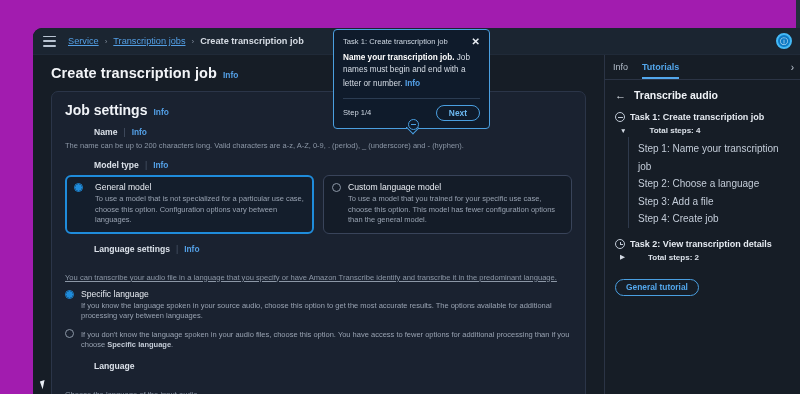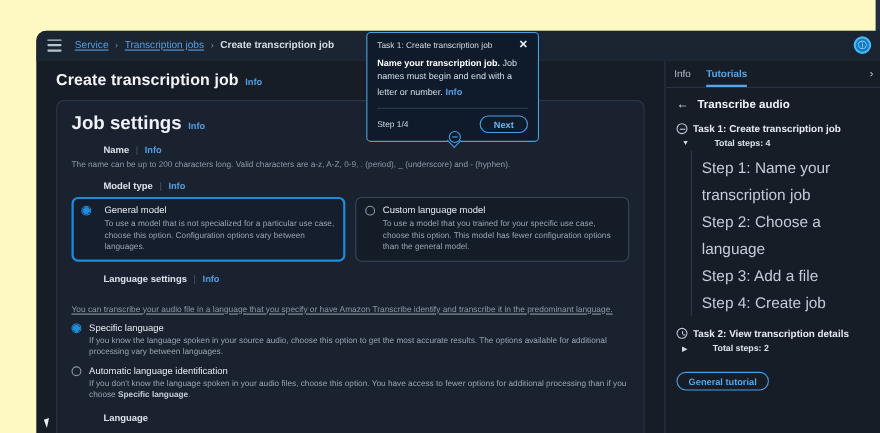--- a/index.html
+++ b/index.html
@@ -2,21 +2,21 @@
 <html><head>
 <meta charset="utf-8">
 <style>
   * { box-sizing: border-box; margin: 0; padding: 0; }
   html, body {
     width: 800px; height: 394px;
     background: #232f3e;
     font-family: "Liberation Sans", sans-serif;
     overflow: hidden;
   }
-  #root { position: relative; width: 796px; height: 394px; background: #fef9c3; }
+  #root { position: relative; width: 796px; height: 394px; background: #a21caf; }
 
   
   .app {
     position: absolute; left: 33px; top: 28px;
     width: 767px; height: 366px;
     background: #161d26;
     border-top-left-radius: 9px;
     overflow: hidden;
   }
   .topbar {
@@ -49,21 +49,21 @@
   .info-link { color: #539fe5; font-size: 8.4px; font-weight: 700; cursor: pointer; }
 
   .card {
     background: #1a2230;
     border: 1px solid #2b3548;
     border-radius: 7px;
     padding: 10px 13px 13px 13px;
     margin-bottom: 10px;
   }
   .card-title-row { display:flex; align-items:baseline; gap:6px; margin-bottom: 9px; }
-  .card-title { font-size: 17px; font-weight: 700; color: #f0f3f7; }
+  .card-title { font-size: 14px; font-weight: 700; color: #f0f3f7; }
 
   .field-label-row { display: flex; align-items: center; gap: 6px; }
   .field-label { font-size: 8.6px; font-weight: 700; color: #dbe1e9; padding-left: 29px; }
   .label-div { color: #4b586b; font-size: 8.6px; }
   .hint { font-size: 7.6px; color: #8c97a6; margin-top: 19px; line-height: 1.35; text-decoration: underline; }
 
   .textinput {
     margin-top: 4px;
     height: 17px; width: 100%;
     background: #121924;
@@ -107,21 +107,21 @@
   .task-row { display:flex; align-items:center; gap: 5px; margin-top: 2px; }
   .task-icon { width: 10px; height: 10px; border-radius: 50%; border: 1.1px solid #c1cad6; flex:none; position:relative; }
   .task-icon .bar { position:absolute; left:1.5px; right:1.5px; top:3.6px; height:1.1px; background:#c1cad6;}
   .task-icon .h { position:absolute; left:4.1px; top:2px; width:1.1px; height:3.2px; background:#c1cad6;}
   .task-icon .m { position:absolute; left:4.6px; top:4.6px; width:2.6px; height:1.1px; background:#c1cad6;}
   .task-label { font-size: 9px; font-weight: 700; color: #e5eaf1; }
   .steps-row { display:flex; align-items:center; gap: 23px; margin: 4px 0 2px 5px; cursor:pointer;}
   .tri { color: #d3dae3; font-size: 6.5px; }
   .steps-label { font-size: 8px; font-weight: 700; color: #dbe1e9; }
   .steps-list { margin-left: 13px; border-left: 1px solid #2f3a4c; padding: 3px 0 0 9px; }
-  .step-item { font-size: 14px; color: #c3ccd8; line-height: 1.75; }
+  .step-item { font-size: 10px; color: #c3ccd8; line-height: 1.75; }
   .task-block { margin-top: 11px; }
   .dismiss-btn {
     margin-top: 15px; display:inline-flex; align-items:center; justify-content:center;
     height: 17px; padding: 0 10px; border: 1px solid #4a9fe0; border-radius: 9px;
     color: #53a7ec; font-size: 8.4px; font-weight: 700; cursor: pointer; background: transparent;
   }
 
   
   .popover {
     position: absolute; left: 333px; top: 29px; width: 157px;
@@ -240,21 +240,20 @@
               <span class="radio on"></span>
               <span>
                 <span class="lbl" style="display:block">Specific language</span>
                 <span class="desc" style="display:block">If you know the language spoken in your source audio, choose this option to get the most accurate results. The options available for additional processing vary between languages.</span>
               </span>
             </div>
 
             <div class="radio-row">
               <span class="radio"></span>
               <span>
-                <span class="lbl" style="display:block">Automatic language identification</span>
                 <span class="desc" style="display:block"><span>If you don't know the language spoken in your audio files, choose this option. You have access to fewer options for additional processing than if you choose </span><span class="strong-inline">Specific language</span><span>.</span></span>
               </span>
             </div>
           </div>
 
           <div class="section">
             <div class="field-label">Language</div>
             <div class="hint">Choose the language of the input audio.</div>
 
           </div>

